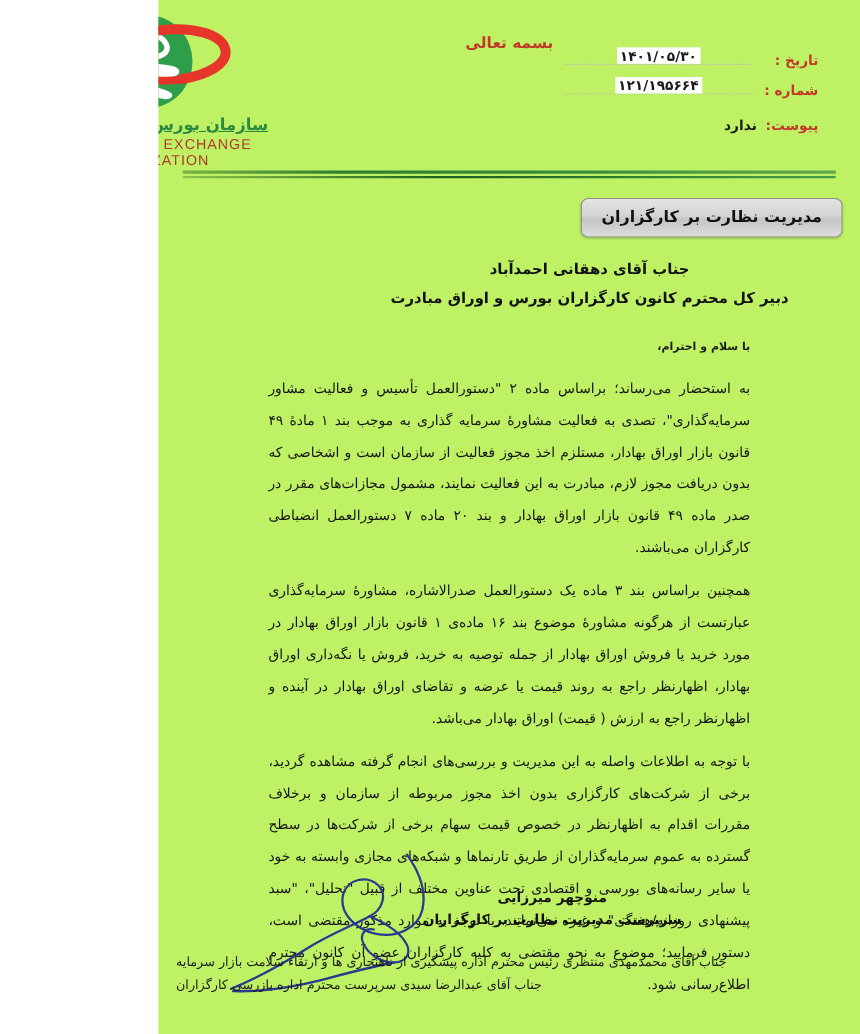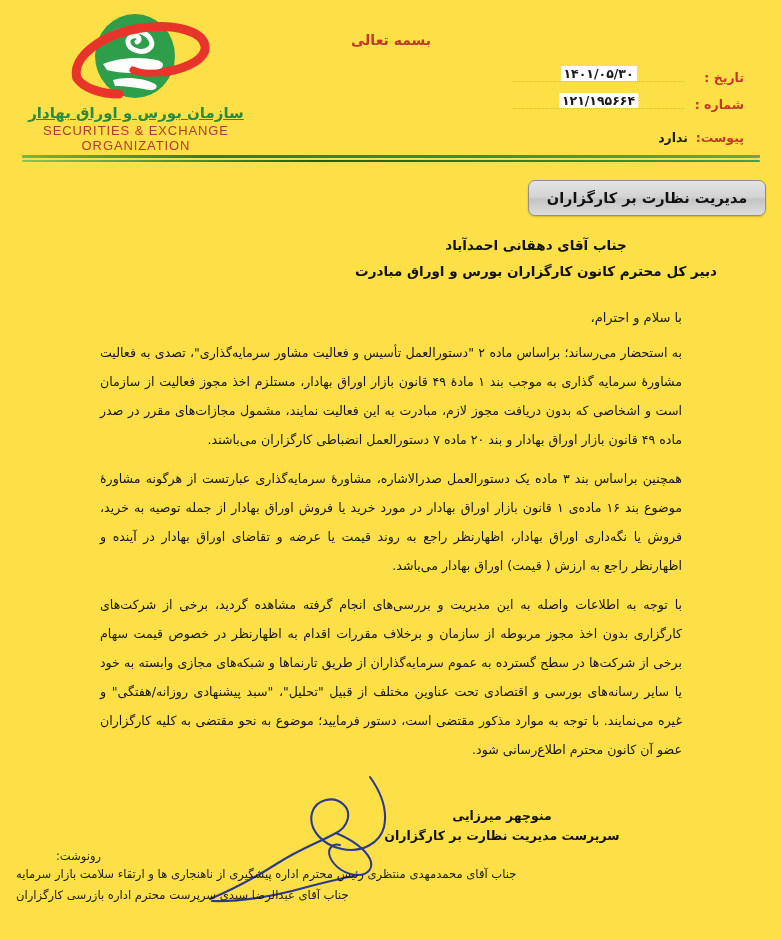--- a/index.html
+++ b/index.html
@@ -6,23 +6,23 @@
   html, body {
     margin: 0;
     padding: 0;
     background: #ffffff;
   }
   body {
     font-family: "DejaVu Sans", "Liberation Sans", sans-serif;
   }
   .page {
     position: relative;
-    width: 782px;
+    width: 638px;
     height: 940px;
-    background: #fde047;
+    background: #bef264;
     overflow: hidden;
     box-sizing: border-box;
   }
 
   
   .header {
     position: relative;
     height: 150px;
   }
 
@@ -51,21 +51,20 @@
     justify-content: flex-start;
     height: 27px;
     white-space: nowrap;
   }
   .meta-label {
     color: #c0392b;
     font-size: 12.5px;
     font-weight: bold;
     min-width: 56px;
     text-align: right;
-    margin-top: 24px;
   }
   .meta-dots {
     flex: 1;
     border-bottom: 1px dotted #b9b9b9;
     margin: 0 4px 3px 4px;
     position: relative;
     height: 12px;
   }
   .meta-value {
     position: absolute;
@@ -177,23 +176,24 @@
     font-size: 13.5px;
     font-weight: bold;
     color: #111;
     line-height: 26px;
   }
 
   .salutation {
     position: absolute;
     top: 310px;
     right: 100px;
-    font-size: 13px;
-    color: #1a1a1a;
-    direction: rtl;
+    font-size: 10px;
+    color: #1a1a1a;
+    direction: rtl;
+    font-weight: bold;
   }
 
   
   .body-text {
     position: absolute;
     top: 338px;
     right: 100px;
     left: 100px;
     direction: rtl;
     text-align: justify;

